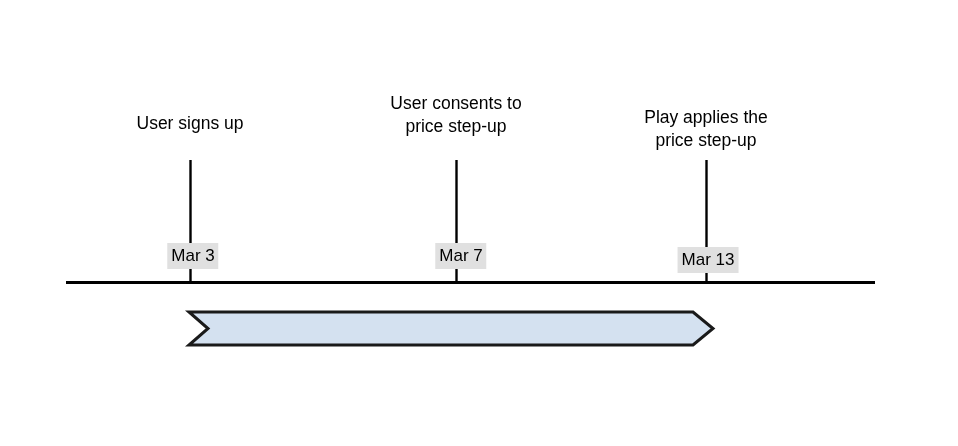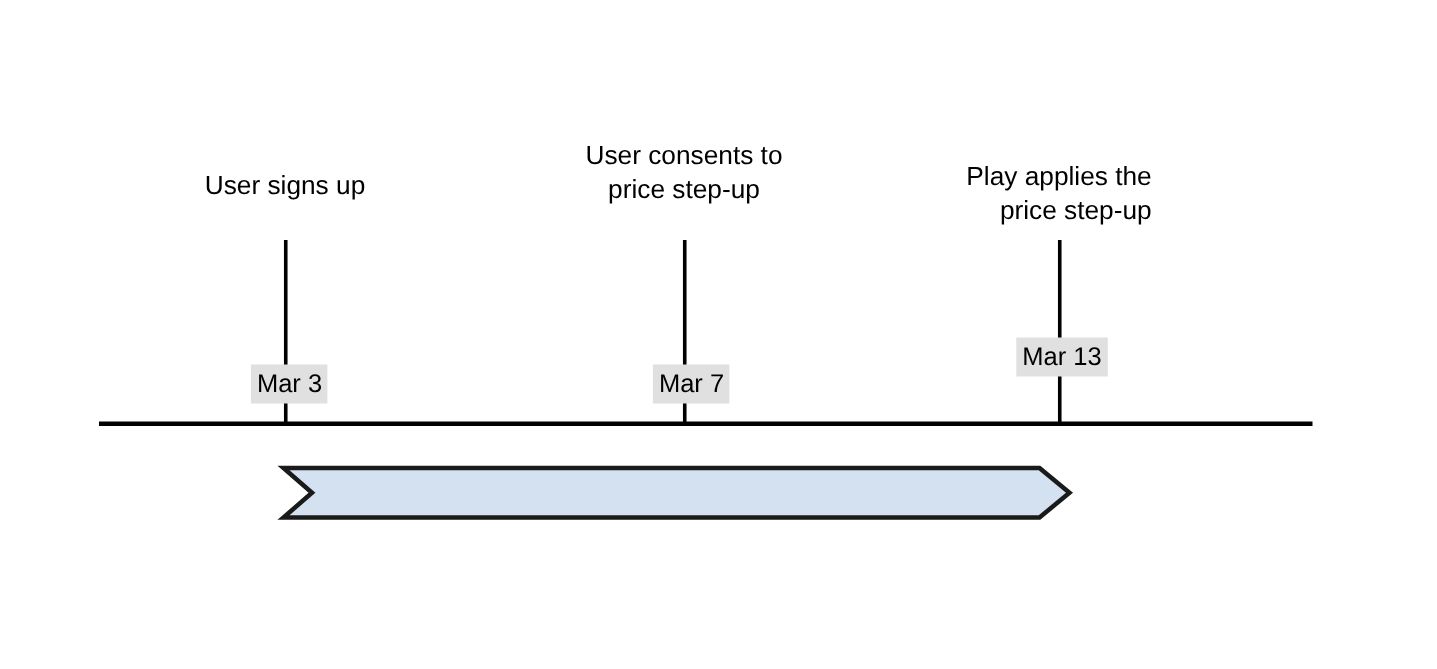--- a/index.html
+++ b/index.html
@@ -67,20 +67,20 @@
     <line id="tick-1" x1="456.5" y1="160" x2="456.5" y2="284" stroke="#000000" stroke-width="2.4"></line>
     <line id="tick-2" x1="706.5" y1="160" x2="706.5" y2="284" stroke="#000000" stroke-width="2.4"></line>
 
     <polygon id="consent-band-shape" points="189,312 693,312 713,328.5 693,345 189,345 208,328.5" fill="#d4e1f0" stroke="#1a1a1a" stroke-width="3" stroke-linejoin="miter"></polygon>
   </svg>
 
   <div class="evt-label" style="left:190px; top:112px;"><span>User signs up</span></div>
 
   <div class="evt-label" style="left:456px; top:92px;"><div>User consents to</div><div>price step-up</div></div>
 
-  <div class="evt-label" style="left:706px; top:106px;text-align:right;"><div>Play applies the</div><div>price step-up</div></div>
+  <div class="evt-label" style="left:706px; top:106px;"><div>Play applies the</div><div>price step-up</div></div>
 
   <div class="date-chip" style="left:193px; top:243px;">Mar 3</div>
   <div class="date-chip" style="left:461px; top:243px;">Mar 7</div>
-  <div class="date-chip" style="left:708px; top:225px;">Mar 13</div>
+  <div class="date-chip" style="left:708px; top:247px;">Mar 13</div>
 
 
 </div>
 
 </body></html>

